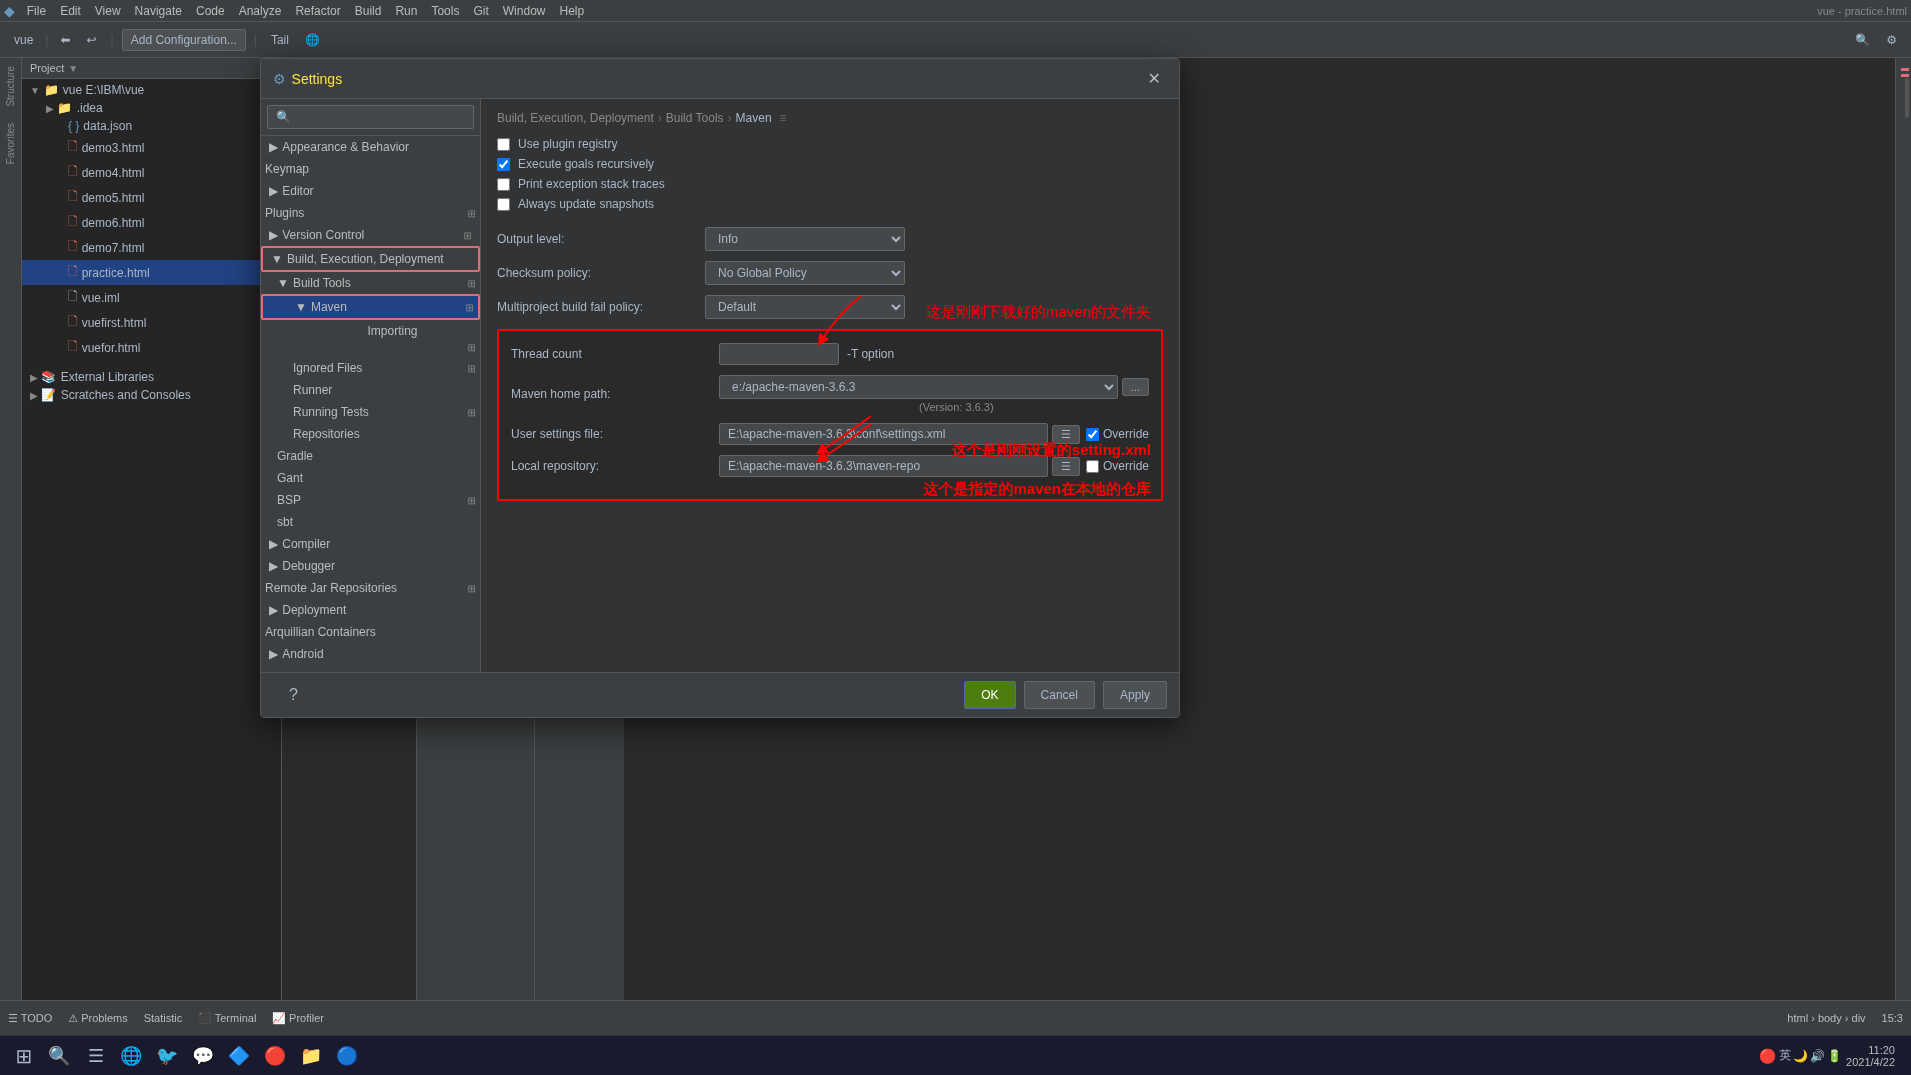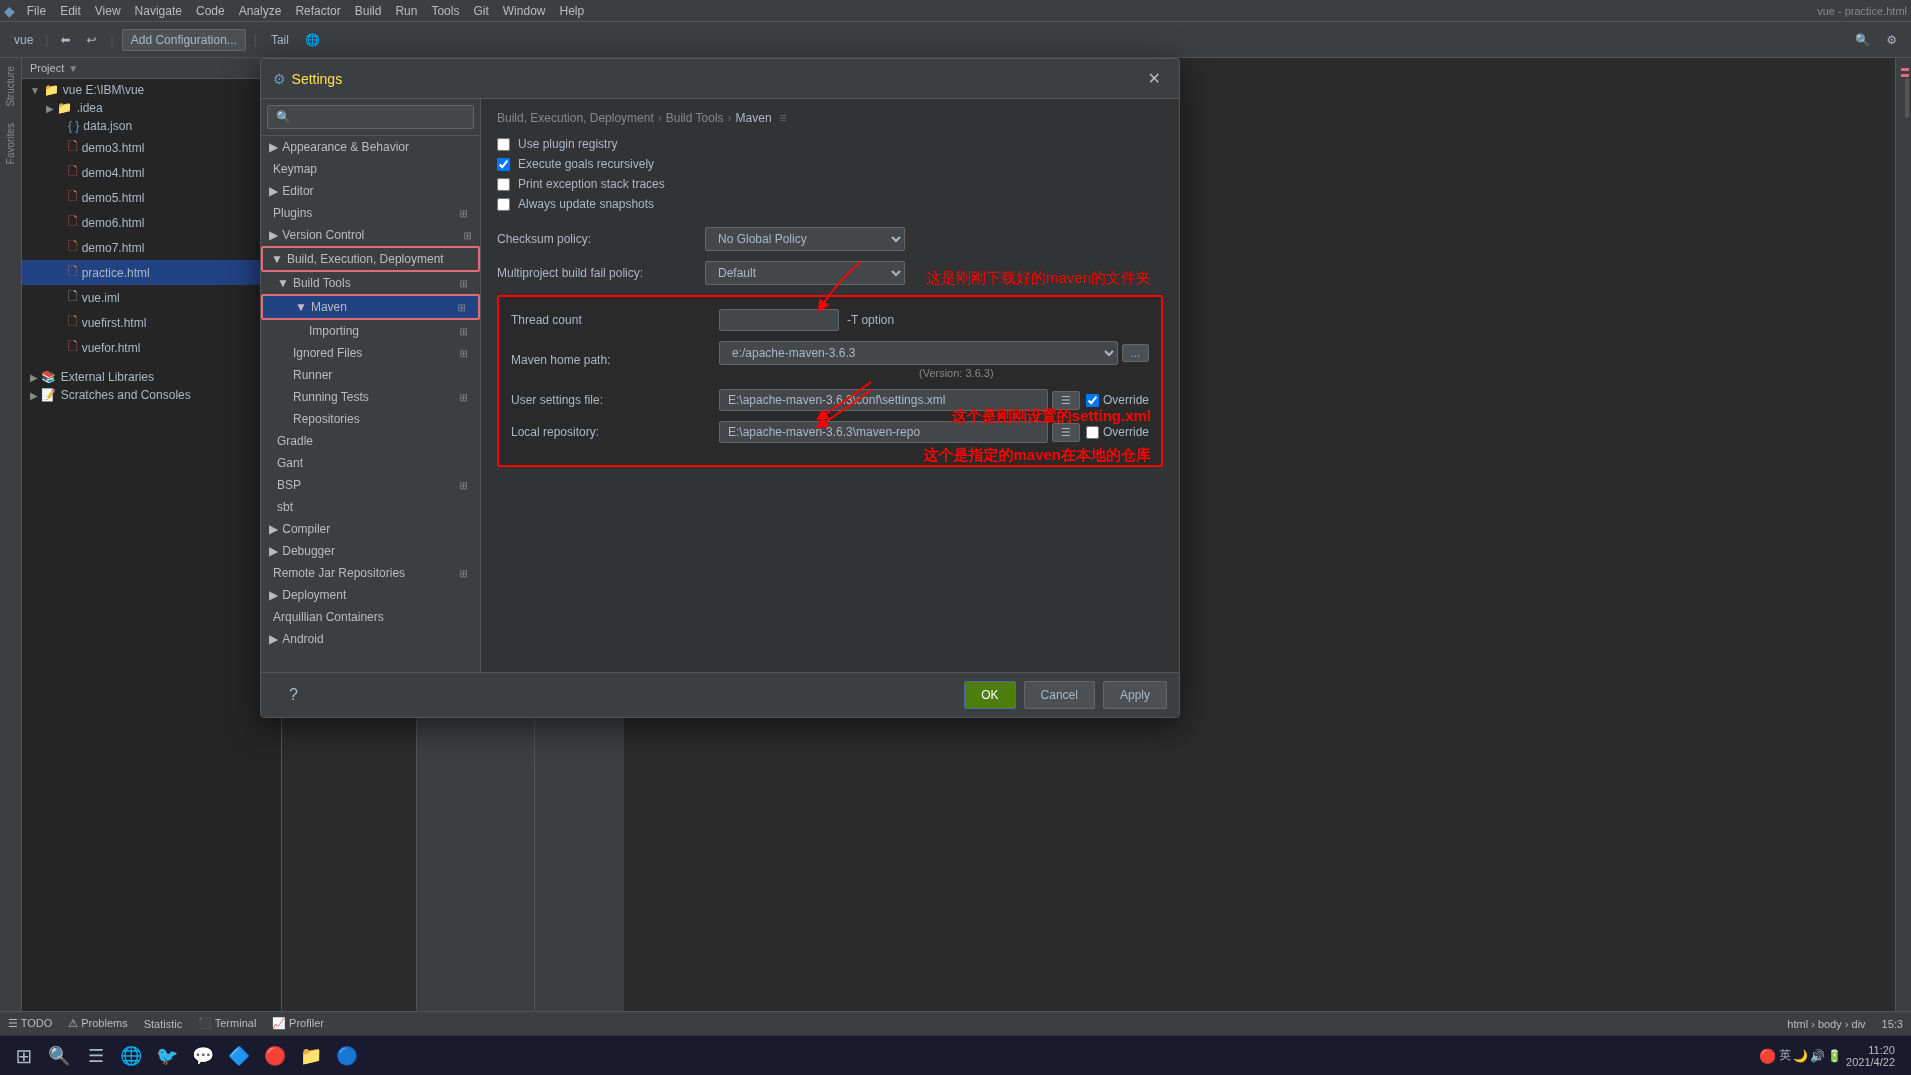--- a/index.html
+++ b/index.html
@@ -23,32 +23,32 @@
     .expand-arrow { color: #888; font-size: 10px; }
     .folder-icon { color: #dcb67a; }
 
     
     .editor-area { flex: 1; display: flex; flex-direction: row; background: #000000; position: relative; }
     .editor-tabs { background: #3c3f41; display: flex; border-bottom: 1px solid #555; }
     .editor-tab { padding: 4px 16px; display: flex; align-items: center; gap: 6px; cursor: pointer; font-size: 12px; color: #a9b7c6; border-right: 1px solid #555; }
     .editor-tab.active { background: #2b2b2b; color: #ffffff; }
 
     
-    .status-bar { background: #3c3f41; height: 24px; display: flex; align-items: center; padding: 0 8px; gap: 16px; border-top: 1px solid #555; font-size: 11px; color: #bbbbbb; }
+    .status-bar { background: #3c3f41; height: 35px; display: flex; align-items: center; padding: 0 8px; gap: 16px; border-top: 1px solid #555; font-size: 11px; color: #bbbbbb; }
     .modal { background: #3c3f41; border: 1px solid #555; border-radius: 4px; width: 920px; height: 660px; display: flex; flex-direction: column; pointer-events: all; box-shadow: 0 8px 32px rgba(0,0,0,0.6); position: absolute; top: 58px; left: 260px; }
     .modal-header { background: #3c3f41; padding: 8px 12px; display: flex; align-items: center; justify-content: space-between; border-bottom: 1px solid #555; border-radius: 4px 4px 0 0; }
     .modal-title { font-size: 14px; color: #fde047; }
     .modal-close { background: none; border: none; color: #bbbbbb; cursor: pointer; font-size: 16px; padding: 2px 6px; }
     .modal-body { display: flex; flex: 1; overflow: hidden; }
 
     
     .settings-sidebar { width: 220px; border-right: 1px solid #555; display: flex; flex-direction: column; background: #3c3f41; overflow-y: auto; }
     .settings-search { padding: 6px; border-bottom: 1px solid #555; }
     .settings-search input { width: 100%; background: #45484a; border: 1px solid #666; color: #bbbbbb; padding: 4px 8px; font-size: 12px; border-radius: 2px; outline: none; }
-    .settings-item { padding: 4px 12px; cursor: pointer; font-size: 12px; color: #bbbbbb; display: flex; align-items: center; gap: 4px; }
+    .settings-item { padding: 4px 4px; cursor: pointer; font-size: 12px; color: #bbbbbb; display: flex; align-items: center; gap: 4px; }
     .settings-group { padding: 4px 8px; cursor: pointer; font-size: 12px; color: #bbbbbb; display: flex; align-items: center; gap: 4px; font-weight: 500; }
 
     
     .settings-content { flex: 1; overflow-y: auto; padding: 12px 16px; background: #313335; }
     .breadcrumb { font-size: 12px; color: #888; margin-bottom: 12px; display: flex; align-items: center; gap: 4px; }
     .breadcrumb .arrow { color: #666; }
     .breadcrumb .current { color: #a9b7c6; }
 
     .settings-section { margin-bottom: 16px; }
     .checkbox-row { display: flex; align-items: center; gap: 8px; margin-bottom: 6px; }
@@ -81,21 +81,21 @@
     .win-clock { margin-left: auto; display: flex; flex-direction: column; align-items: flex-end; font-size: 11px; color: #bbbbbb; padding-right: 8px; }
     .systray { display: flex; align-items: center; gap: 2px; }
 
     
     .left-side-tabs { width: 22px; background: #3c3f41; display: flex; flex-direction: column; align-items: center; border-right: 1px solid #555; }
     .v-tab { writing-mode: vertical-rl; font-size: 10px; color: #888; cursor: pointer; padding: 8px 2px; transform: rotate(180deg); }
 
     
     .indent1 { padding-left: 16px; }
     .indent2 { padding-left: 32px; }
-    .indent3 { padding-left: 48px; }
+    .indent3 { padding-left: 48px; flex-direction: column; }
   </style>
 </head>
 <body>
 
 <div class="menu-bar">
   <span style="color:#6897bb;font-size:14px;margin-right:4px;">◆</span>
 
   <span class="menu-item">File</span>
   <span class="menu-item">Edit</span>
   <span class="menu-item">View</span>
@@ -422,20 +422,28 @@
         <div class="checkbox-row">
           <input type="checkbox" style="">
           <label class="checkbox-label">Print exception stack traces</label>
         </div>
         <div class="checkbox-row">
           <input type="checkbox" style="">
           <label class="checkbox-label">Always update snapshots</label>
         </div>
       </div>
 
+      <div class="form-row">
+        <span class="form-label">Output level:</span>
+        <div class="form-control">
+          <select class="form-select">
+            <option>Info</option>
+          </select>
+        </div>
+      </div>
 
       <div class="form-row">
         <span class="form-label">Checksum policy:</span>
         <div class="form-control">
           <select class="form-select">
             <option>No Global Policy</option>
           </select>
         </div>
       </div>
 

